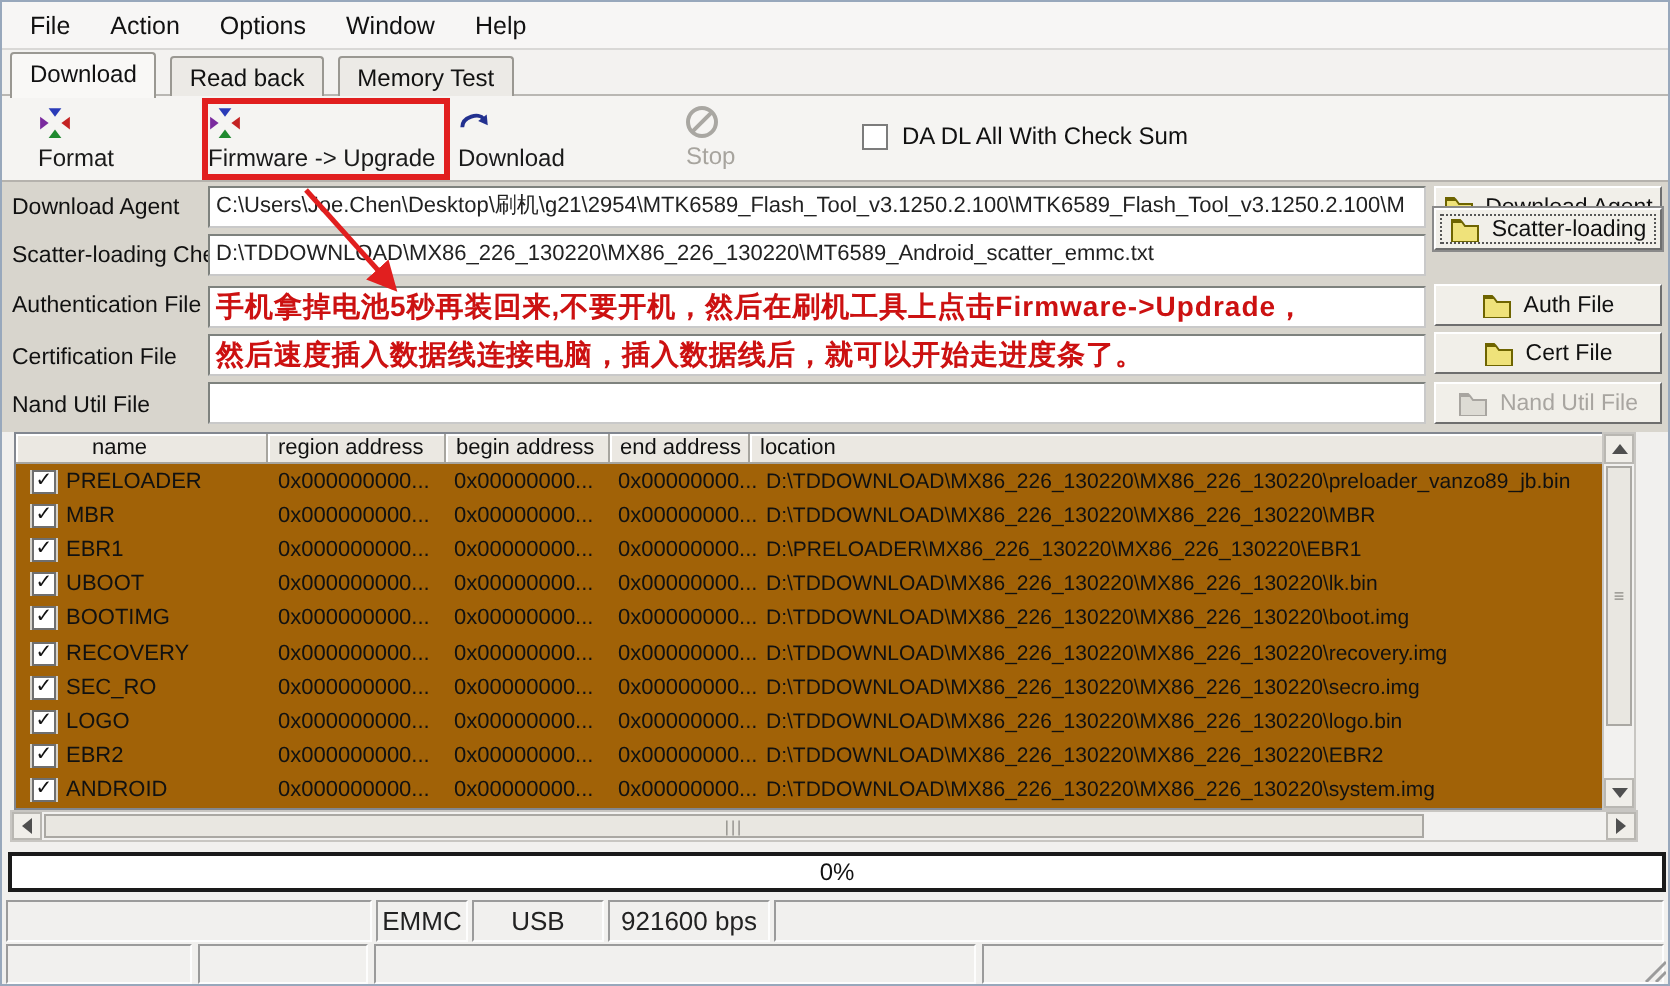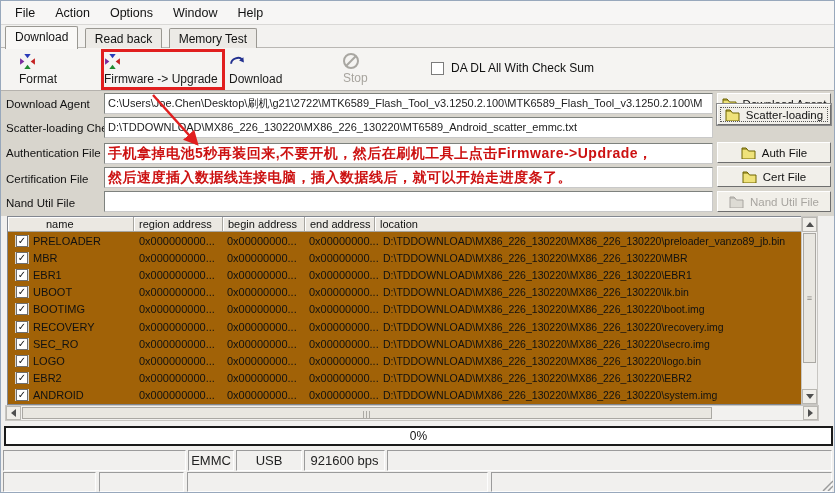--- a/index.html
+++ b/index.html
@@ -166,21 +166,21 @@
     <line x1="14" y1="3" x2="58" y2="52" stroke="#e11f1f" stroke-width="2.5" marker-end="url(#ah)"></line>
   </svg>
 
   <div class="fields">
     <span class="flabel" style="top:7px">Download Agent</span>
     <span class="flabel" style="top:31px">Scatter-loading Check</span>
     <span class="flabel" style="top:56px">Authentication File</span>
     <span class="flabel" style="top:82px">Certification File</span>
     <span class="flabel" style="top:106px">Nand Util File</span>
 
-    <div class="fbox" style="top:2px">C:\Users\Joe.Chen\Desktop\刷机\g21\2722\MTK6589_Flash_Tool_v3.1250.2.100\MTK6589_Flash_Tool_v3.1250.2.100\M</div>
+    <div class="fbox" style="top:2px">C:\Users\Joe.Chen\Desktop\刷机\g21\2954\MTK6589_Flash_Tool_v3.1250.2.100\MTK6589_Flash_Tool_v3.1250.2.100\M</div>
     <div class="fbox" style="top:26px">D:\TDDOWNLOAD\MX86_226_130220\MX86_226_130220\MT6589_Android_scatter_emmc.txt</div>
     <div class="fbox" style="top:52px"><span class="redline">手机拿掉电池5秒再装回来,不要开机，然后在刷机工具上点击Firmware-&gt;Updrade，</span></div>
     <div class="fbox" style="top:76px"><span class="redline">然后速度插入数据线连接电脑，插入数据线后，就可以开始走进度条了。</span></div>
     <div class="fbox" style="top:100px"></div>
 
     <div class="fbtn" style="top:2px">
       <svg width="15" height="12" viewBox="0 0 15 12">
           <path d="M1 2 h5 l1.5 2 H14 v8 H1 Z M1 2 v-1 h4 l1 1" fill="#efe27a" stroke="#6e6400" stroke-width="1"></path>
         </svg>
       <span>Download Agent</span>
@@ -241,21 +241,21 @@
       <div class="td c-loc">D:\TDDOWNLOAD\MX86_226_130220\MX86_226_130220\MBR</div>
     </div>
     <div class="trow">
       <div class="td c-name">
           <span class="cb"></span>
           <span>EBR1</span>
         </div>
       <div class="td c-reg">0x000000000...</div>
       <div class="td c-beg">0x00000000...</div>
       <div class="td c-end">0x00000000...</div>
-      <div class="td c-loc">D:\TDDOWNLOAD\MX86_226_130220\MX86_226_130220\EBR1</div>
+      <div class="td c-loc">D:\PRELOADER\MX86_226_130220\MX86_226_130220\EBR1</div>
     </div>
     <div class="trow">
       <div class="td c-name">
           <span class="cb"></span>
           <span>UBOOT</span>
         </div>
       <div class="td c-reg">0x000000000...</div>
       <div class="td c-beg">0x00000000...</div>
       <div class="td c-end">0x00000000...</div>
       <div class="td c-loc">D:\TDDOWNLOAD\MX86_226_130220\MX86_226_130220\lk.bin</div>

